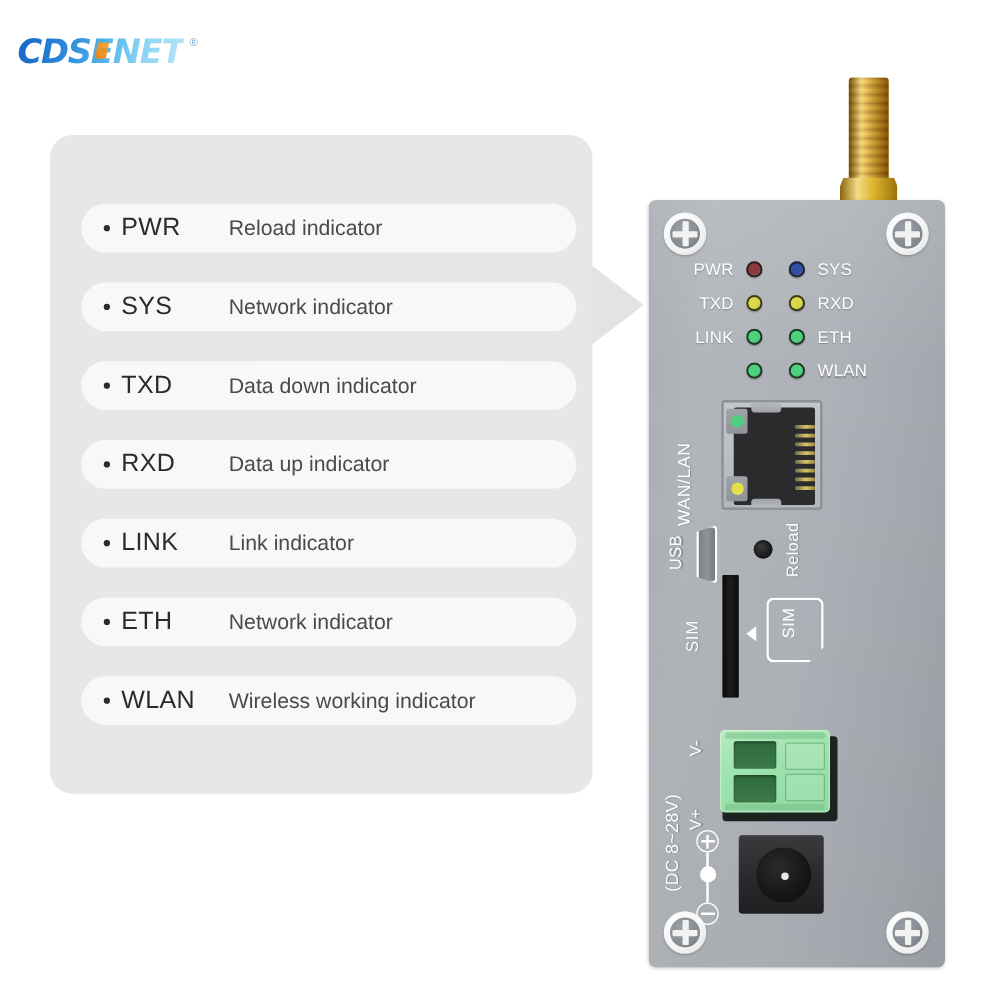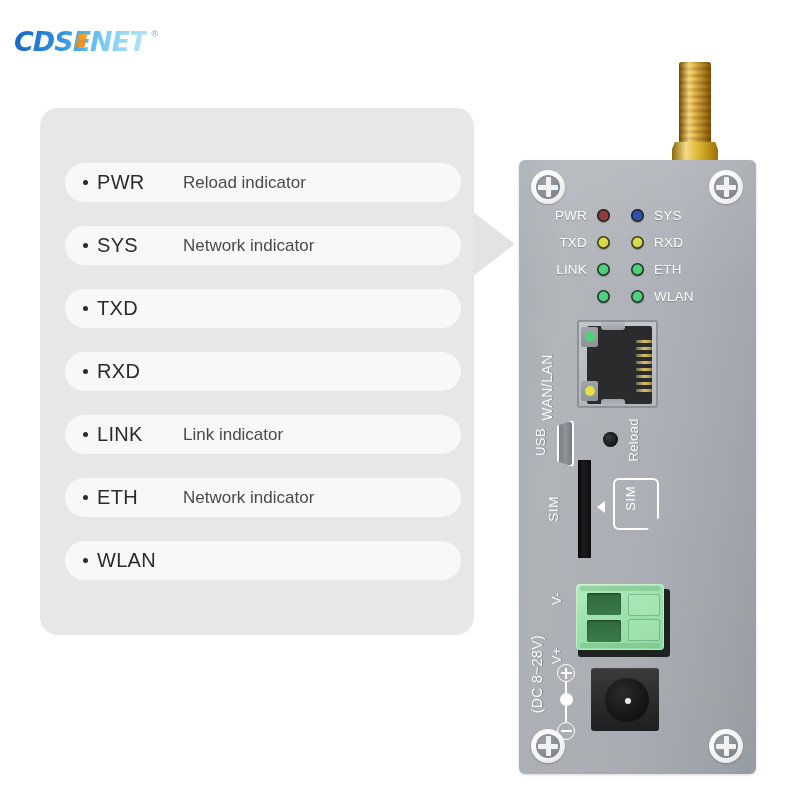--- a/index.html
+++ b/index.html
@@ -498,38 +498,41 @@
     <span class="legend-desc">Reload indicator</span>
   </div>
   <div class="legend-row" style="top:118px">
     <span class="legend-bullet"></span>
     <span class="legend-abbr">SYS</span>
     <span class="legend-desc">Network indicator</span>
   </div>
   <div class="legend-row" style="top:181px">
     <span class="legend-bullet"></span>
     <span class="legend-abbr">TXD</span>
+    <span class="legend-desc">Data down indicator</span>
   </div>
   <div class="legend-row" style="top:244px">
     <span class="legend-bullet"></span>
     <span class="legend-abbr">RXD</span>
+    <span class="legend-desc">Data up indicator</span>
   </div>
   <div class="legend-row" style="top:307px">
     <span class="legend-bullet"></span>
     <span class="legend-abbr">LINK</span>
     <span class="legend-desc">Link indicator</span>
   </div>
   <div class="legend-row" style="top:370px">
     <span class="legend-bullet"></span>
     <span class="legend-abbr">ETH</span>
     <span class="legend-desc">Network indicator</span>
   </div>
   <div class="legend-row" style="top:433px">
     <span class="legend-bullet"></span>
     <span class="legend-abbr">WLAN</span>
+    <span class="legend-desc">Wireless working indicator</span>
   </div>
 </div>
 <div id="legend-pointer"></div>
 
 <div id="antenna-connector">
   <div class="ant-thread"></div>
   <div class="ant-thread-shine"></div>
   <div class="ant-nut"></div>
 </div>
 

